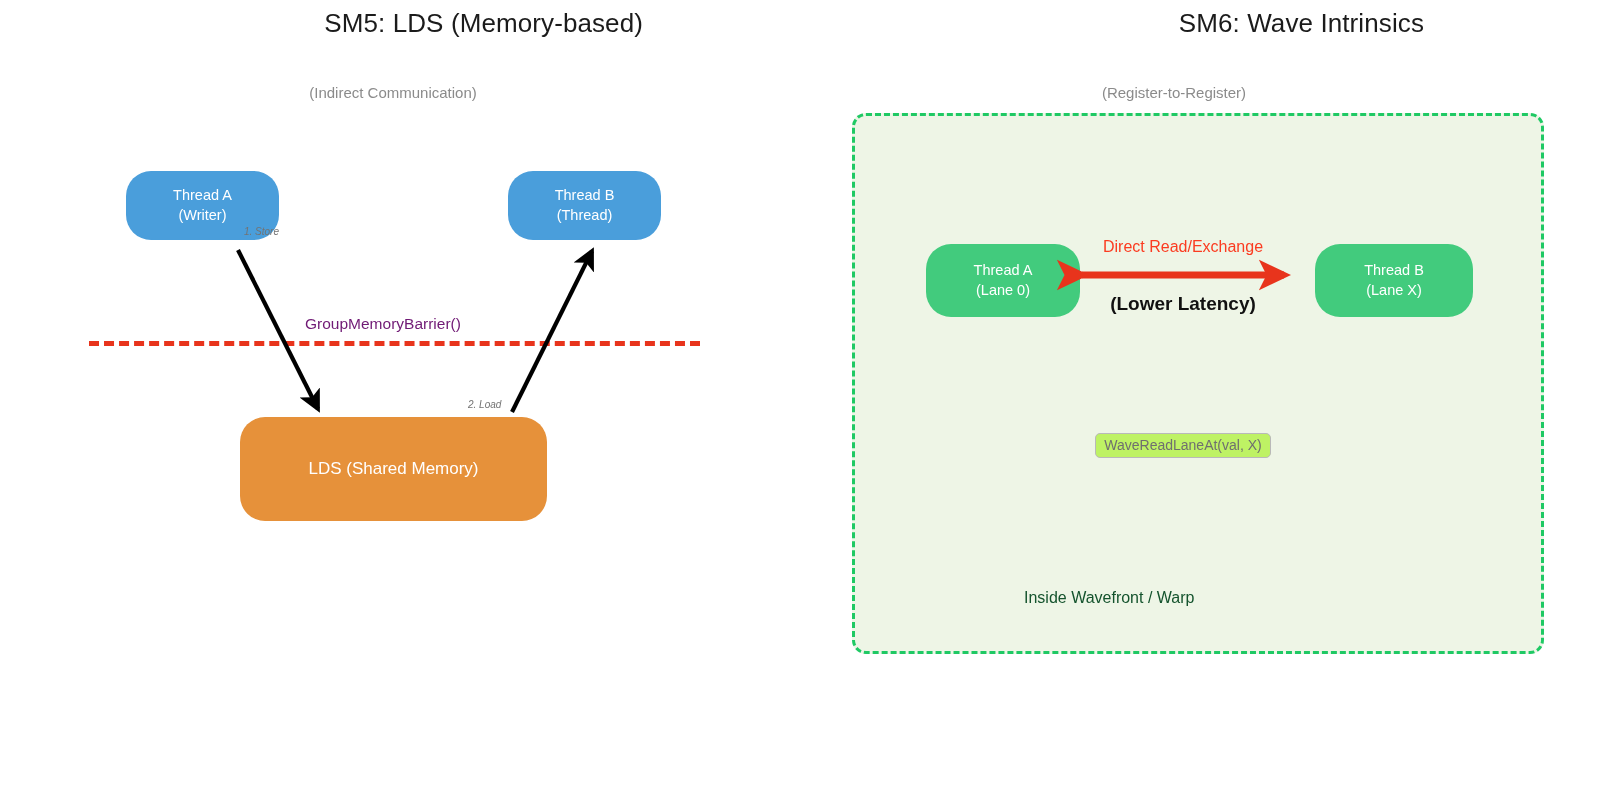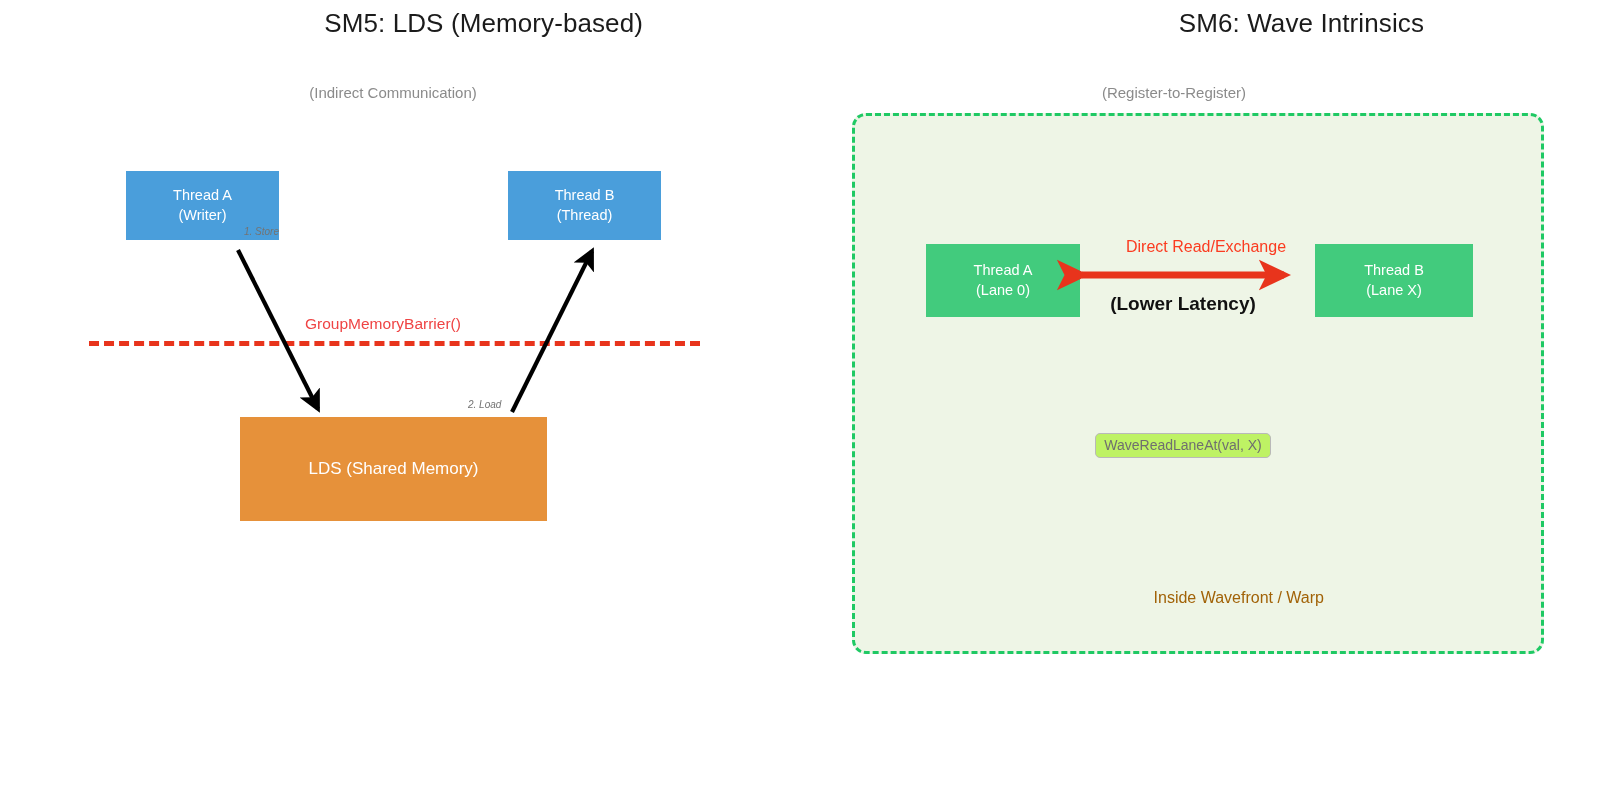--- a/index.html
+++ b/index.html
@@ -43,63 +43,64 @@
   
   .node-box {
     display: flex;
     justify-content: center;
     flex-direction: column;
     color: #ffffff;
     font-size: 14.5px;
     line-height: 1.35;
     text-align: center;
     box-sizing: border-box;
+    border-radius: 25px;
   }
   .node-box .l2 { display: block; }
 
   .box-blue   { background: #4A9EDB; }
   .box-orange { background: #E6913A; }
   .box-green  { background: #42CB7D; }
 
   .lds-label {
     color: #ffffff;
     font-size: 17px;
   }
 
   
   .barrier-line {
     border-top: 5px dashed #E8341C;
     height: 0;
   }
   .barrier-label {
-    color: #ef4444;
+    color: #701a75;
     font-size: 15.5px;
     white-space: nowrap;
   }
 
   
   .step-label {
     color: #737373;
     font-size: 10px;
     white-space: nowrap;
     font-style: italic;
   }
 
   
   .wave-container {
     background: #EEF5E6;
     border: 3px dashed #1FC964;
     border-radius: 14px;
     box-sizing: border-box;
   }
   .wave-footer {
-    color: #a16207;
+    color: #14532d;
     font-size: 16px;
     white-space: nowrap;
-    text-align: right;
+    text-align: left;
   }
   .code-badge {
     display: inline-block;
     border: 1px solid #b9b9b9;
     border-radius: 5px;
     background: #bef264;
     color: #6f6f6f;
     font-size: 14px;
     padding: 3px 8px 4px 8px;
     white-space: nowrap;
@@ -168,21 +169,21 @@
   <div class="abs node-box box-green" style="left:926px; top:244px; width:154px; height:73px;">
     <span>Thread A</span>
     <span class="l2">(Lane 0)</span>
   </div>
 
   <div class="abs node-box box-green" style="left:1315px; top:244px; width:158px; height:73px;">
     <span>Thread B</span>
     <span class="l2">(Lane X)</span>
   </div>
 
-  <div class="abs exchange-label" style="left:1080px; top:238px; width:206px;margin-left:23px;">Direct Read/Exchange</div>
+  <div class="abs exchange-label" style="left:1080px; top:238px; width:206px;">Direct Read/Exchange</div>
 
   <div class="abs latency-label" style="left:1064px; top:293px; width:238px;">(Lower Latency)</div>
 
   <div class="abs ctr-text" style="left:1064px; top:433px; width:238px;">
     <span class="code-badge">WaveReadLaneAt(val, X)</span>
   </div>
 
   <div class="abs wave-footer" style="left:1024px; top:589px; width:300px;">Inside Wavefront / Warp</div>
 
   <svg class="overlay" viewBox="0 0 1600 794" xmlns="http://www.w3.org/2000/svg">

